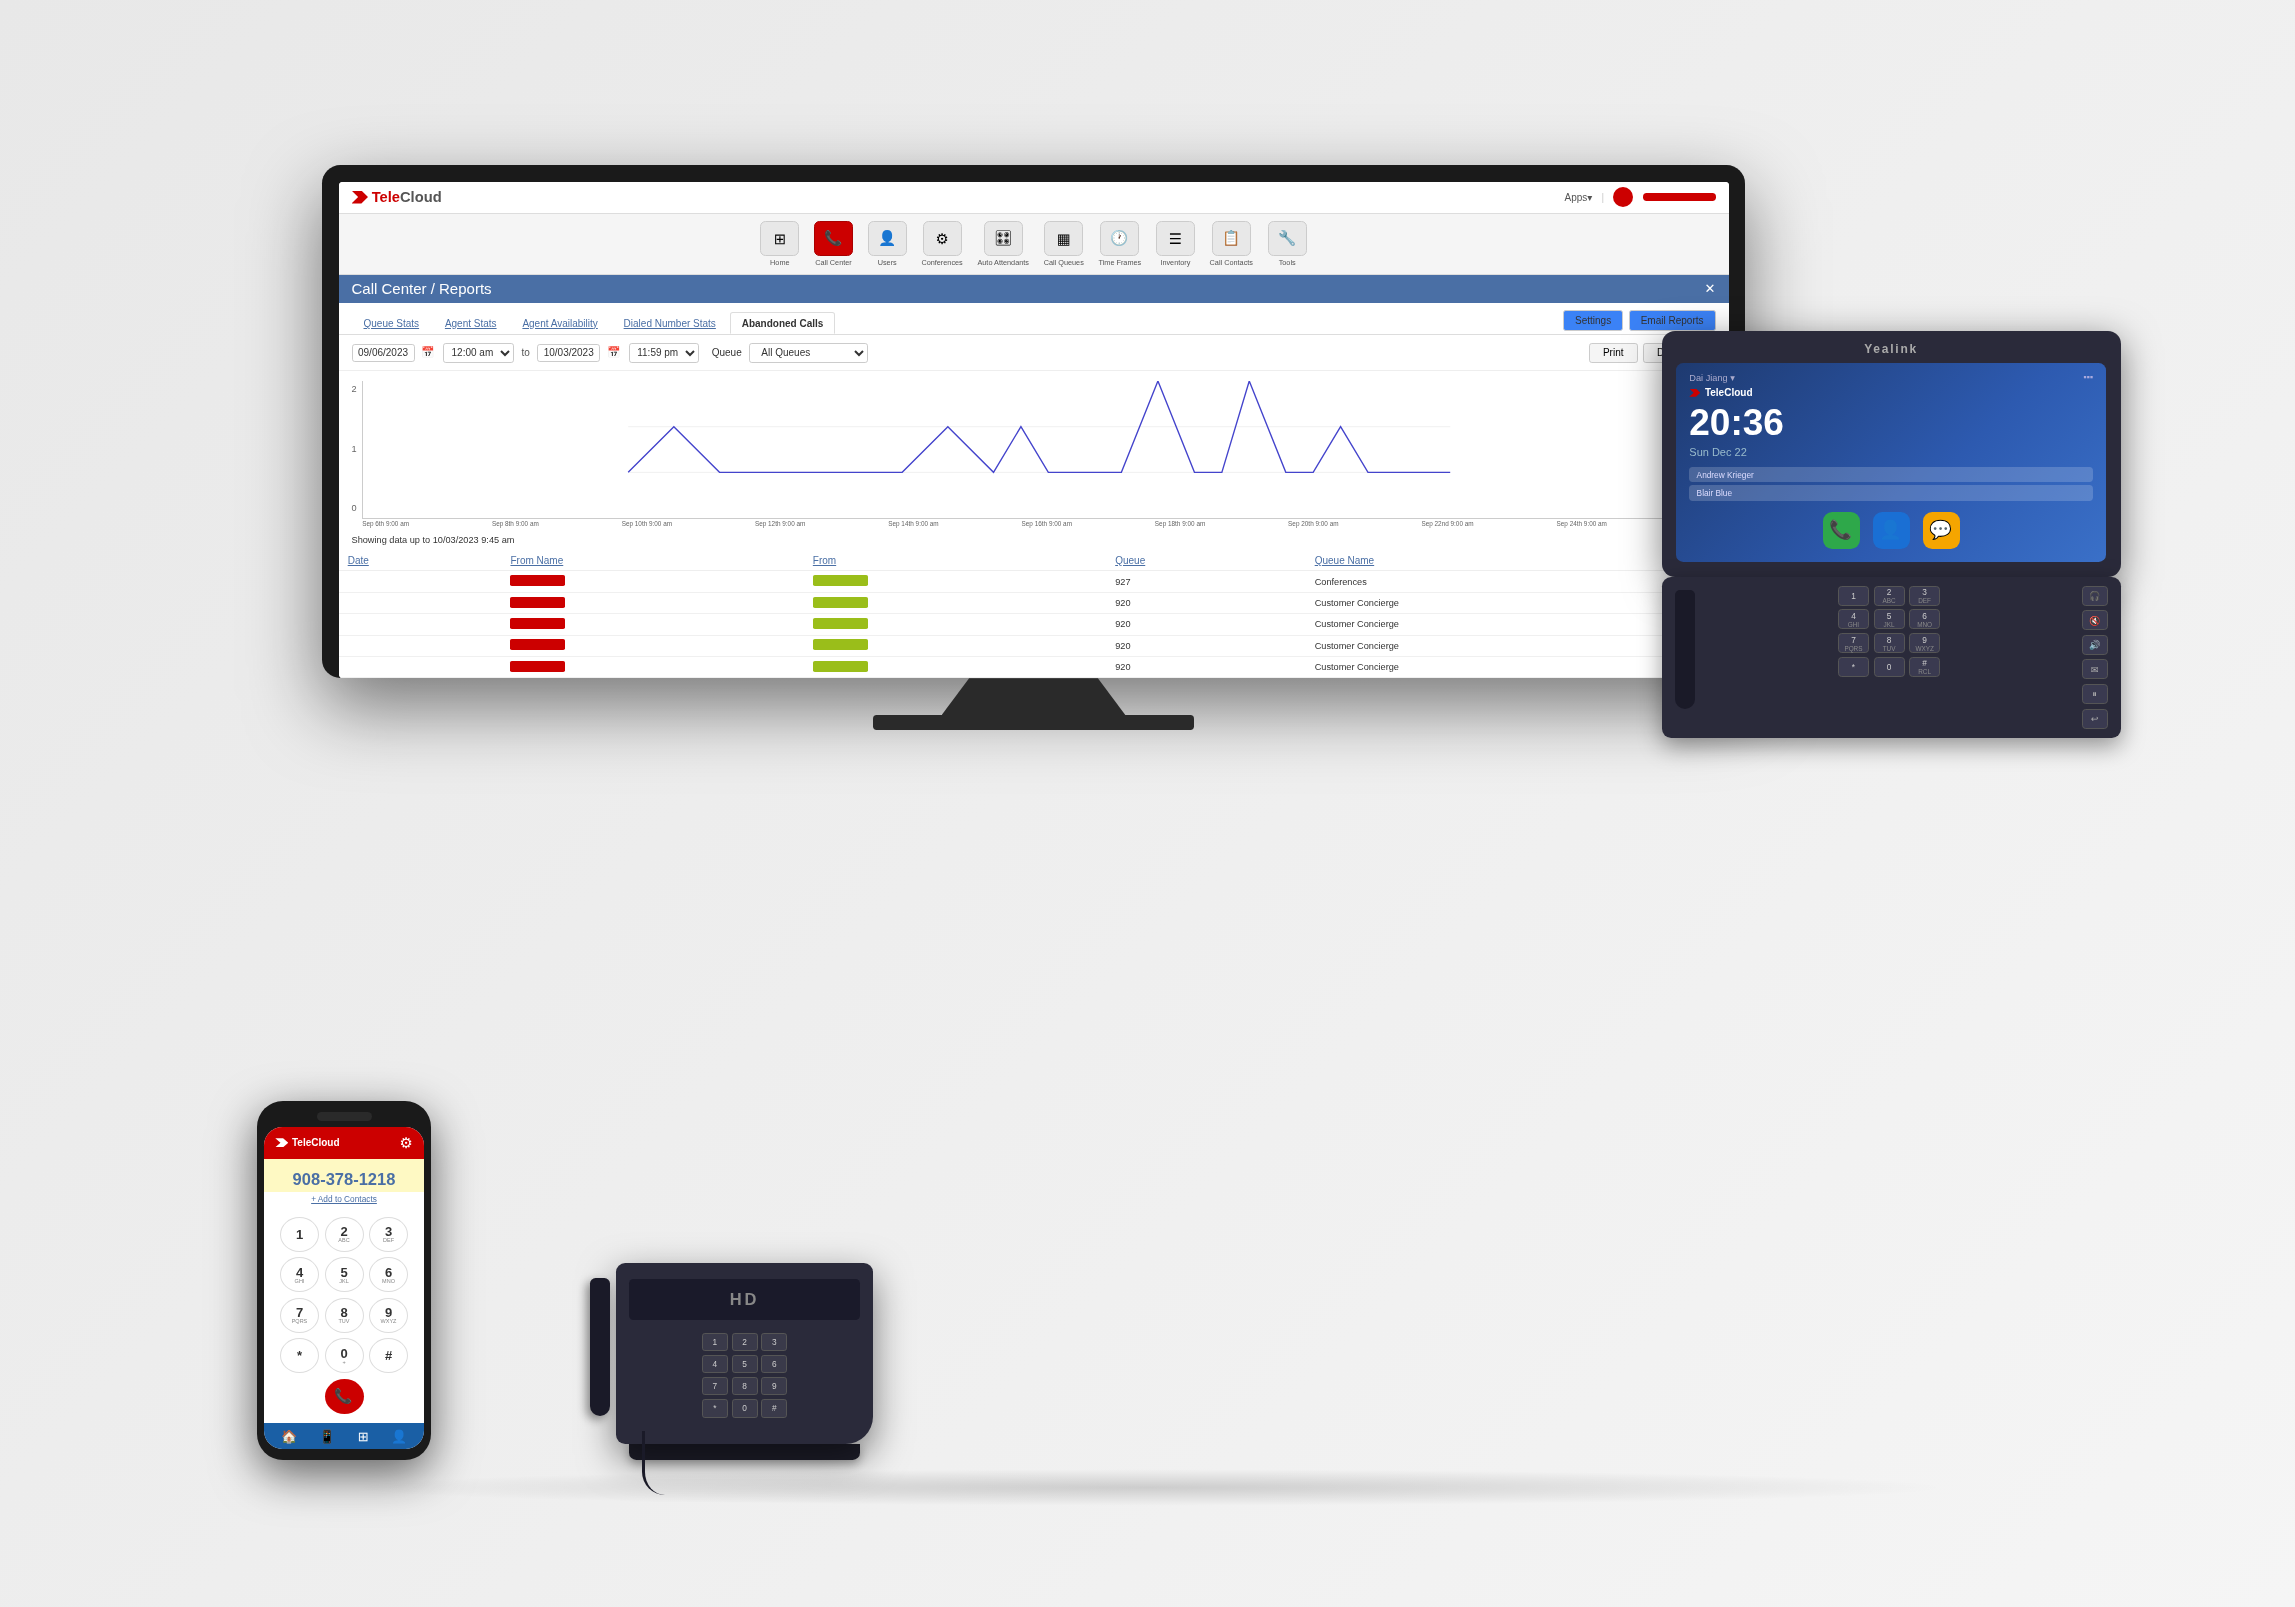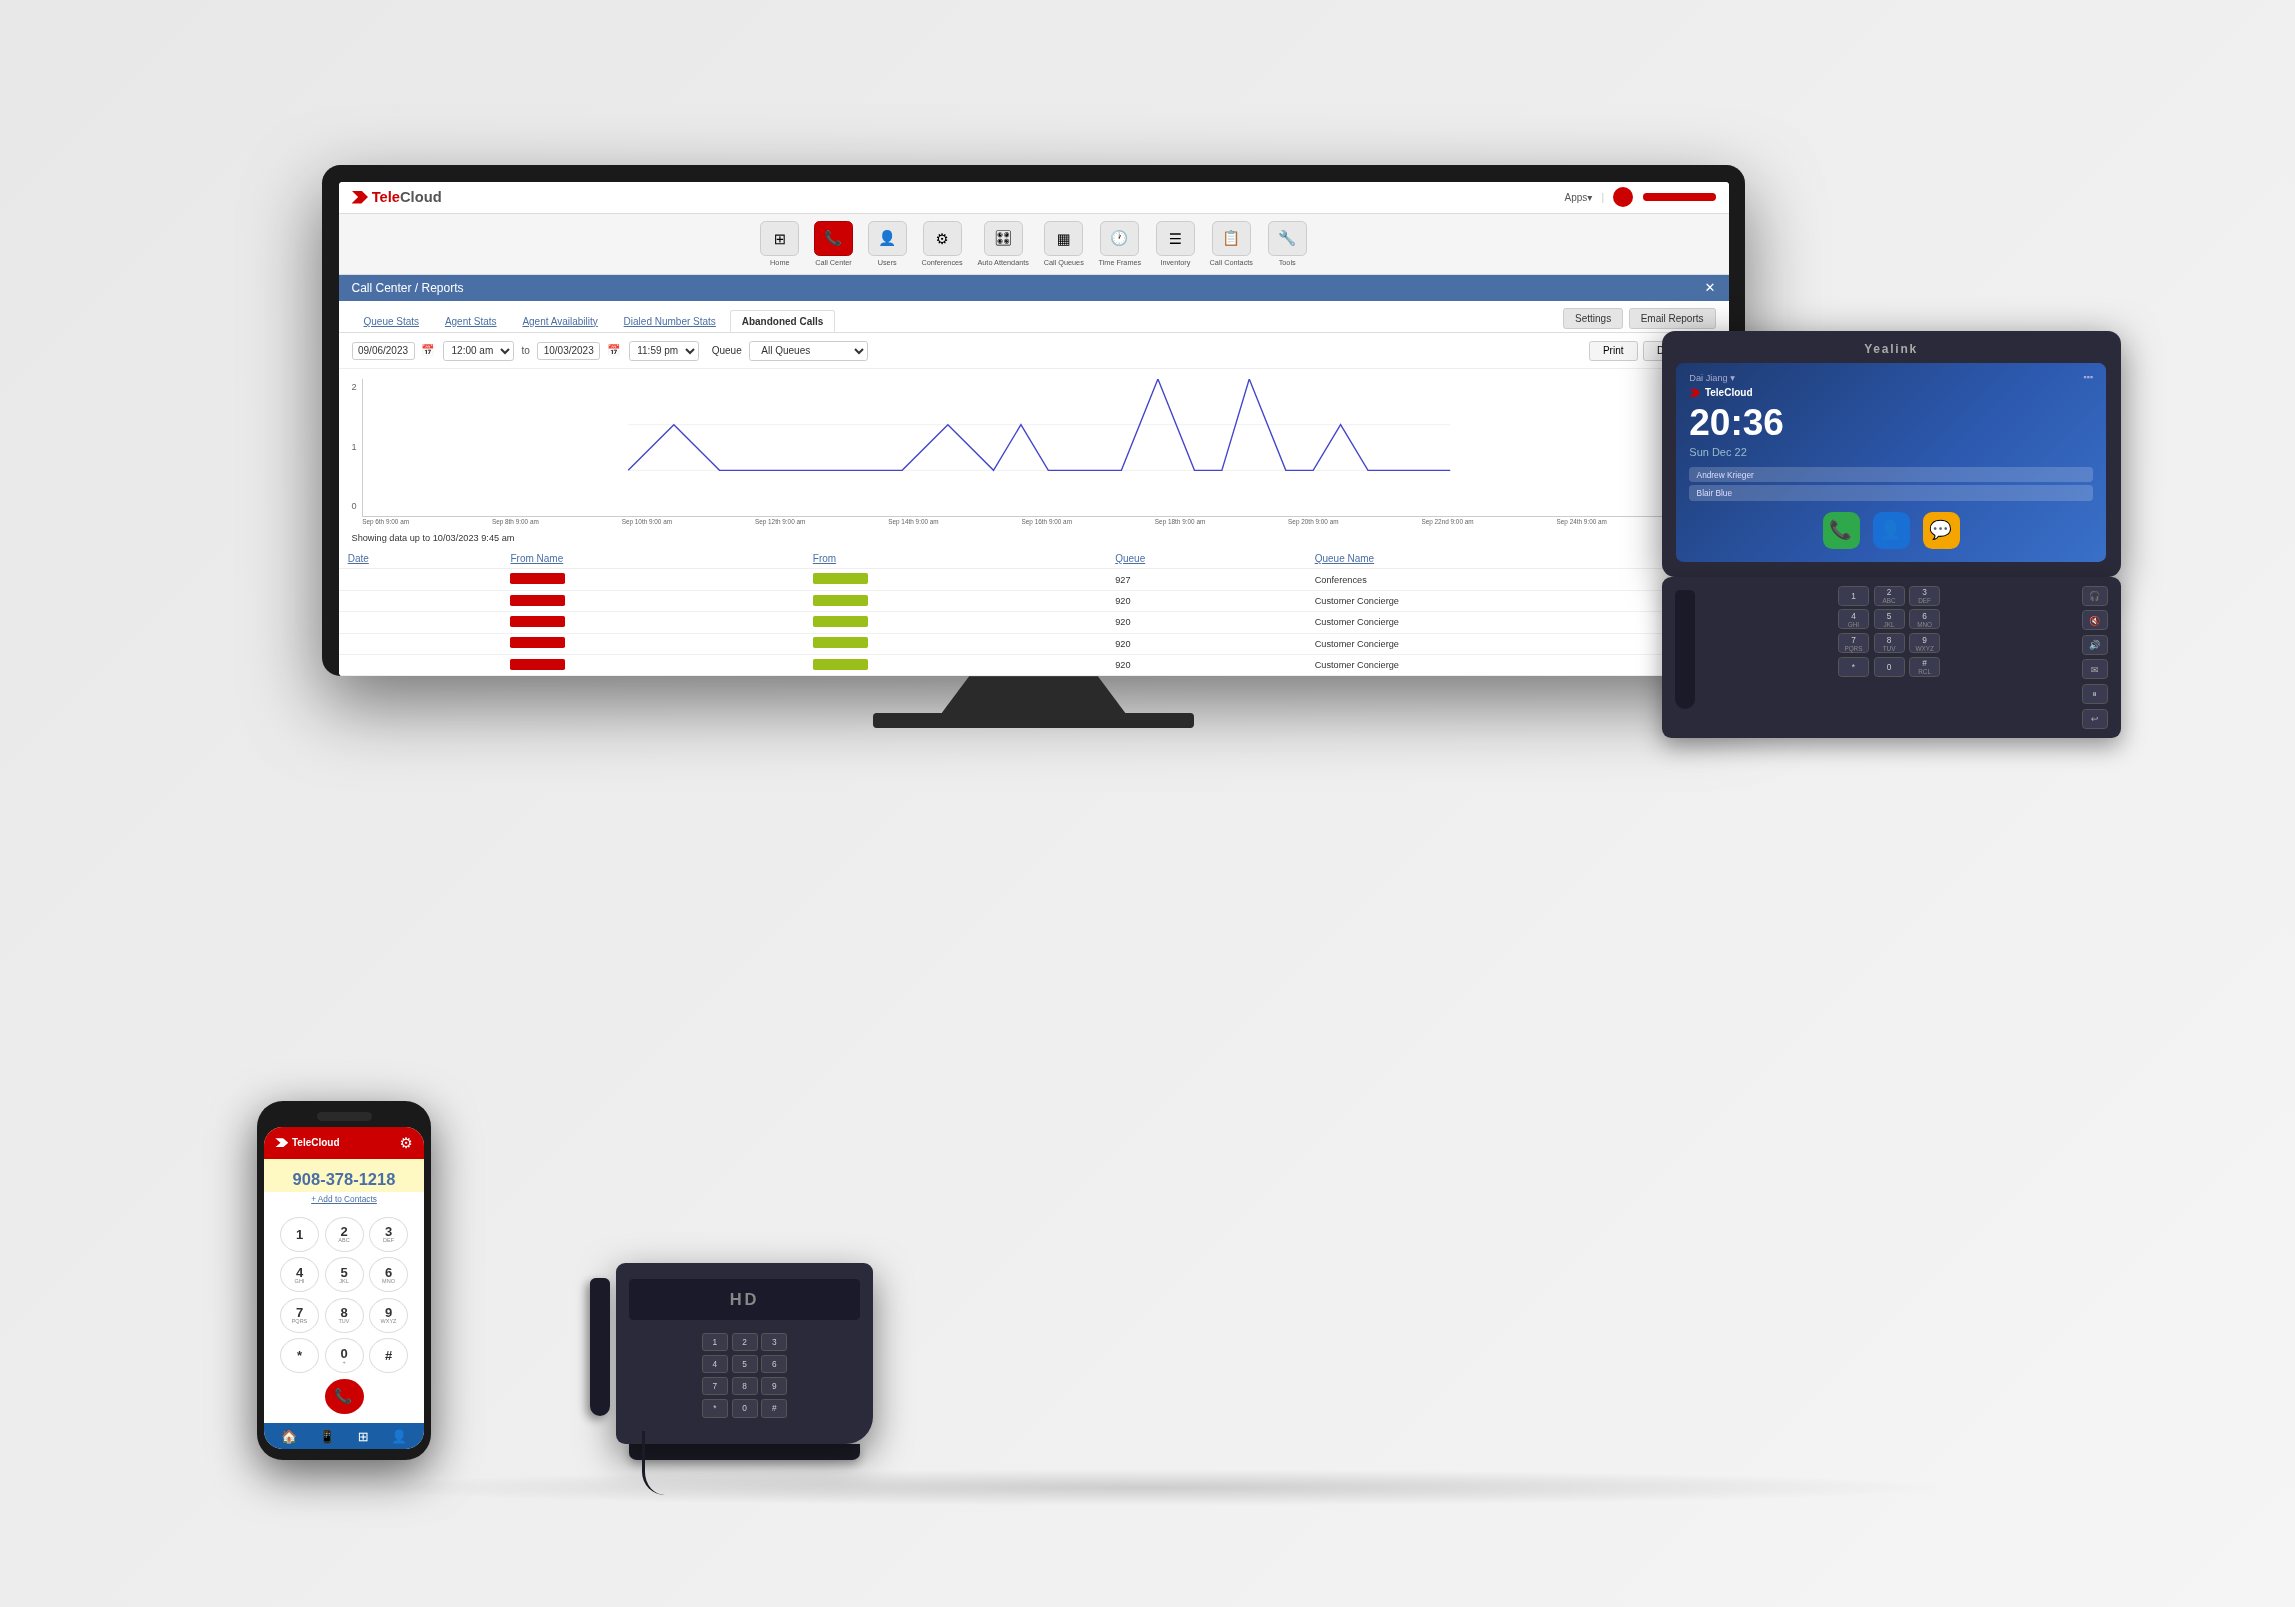--- a/index.html
+++ b/index.html
@@ -198,21 +198,21 @@
       display: flex;
       gap: 5.5px;
       padding-bottom: 3.7px;
     }
 
     .btn-small {
       padding: 3.7px 11px;
       font-size: 10px;
       border: 0.9px solid #ccc;
       border-radius: 2.8px;
-      background: #e5e5e5;
+      background: #3b82f6;
       cursor: pointer;
       color: #333;
     }
 
     
     .filter-bar {
       padding: 7.3px 13px;
       display: flex;
       align-items: center;
       gap: 7.3px;
@@ -646,21 +646,21 @@
             <div class="nav-icon-box">📋</div>
             <span class="nav-label">Call Contacts</span>
           </div>
           <div class="nav-item">
             <div class="nav-icon-box">🔧</div>
             <span class="nav-label">Tools</span>
           </div>
         </div>
 
         <div class="breadcrumb-bar">
-          <span style="color:#fff;font-size:12px;">Call Center / Reports</span>
+          <span style="color:#fff;font-size:15px;">Call Center / Reports</span>
           <span style="color:#fff;font-size:13px;cursor:pointer;">✕</span>
         </div>
 
         <div class="tab-bar">
           <div class="tabs">
             <div class="tab">Queue Stats</div>
             <div class="tab">Agent Stats</div>
             <div class="tab">Agent Availability</div>
             <div class="tab">Dialed Number Stats</div>
             <div class="tab active">Abandoned Calls</div>

